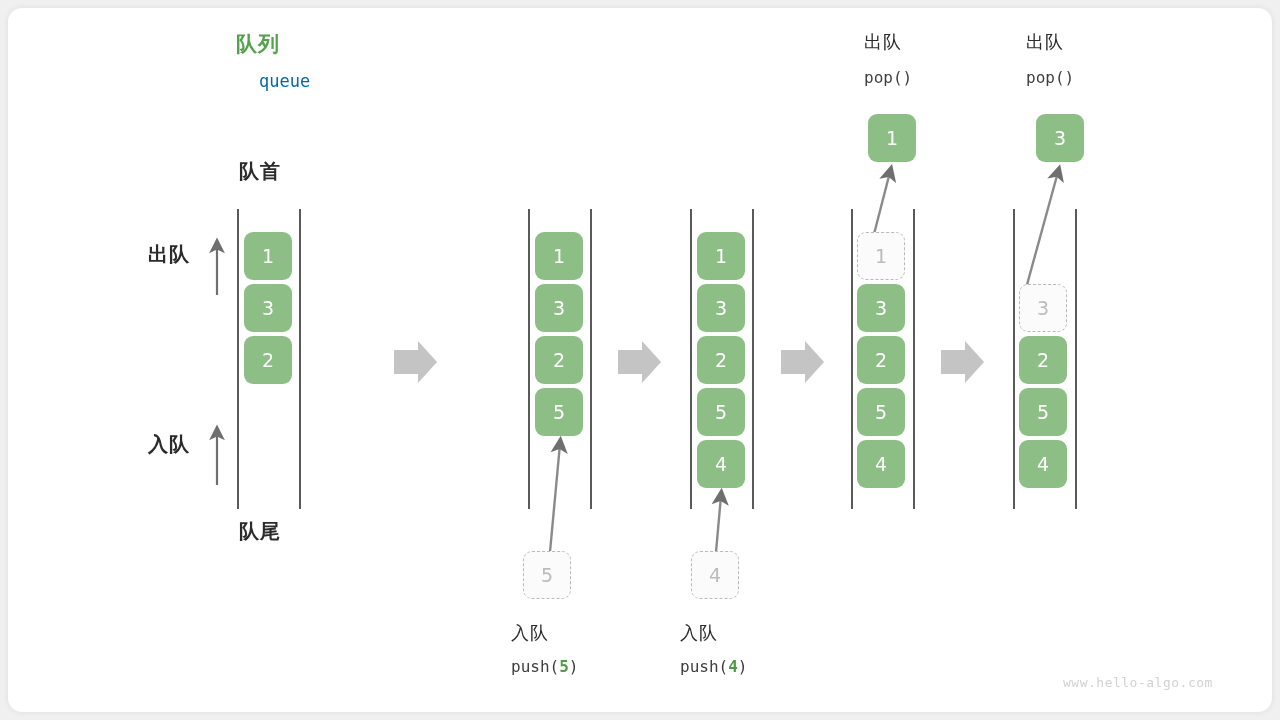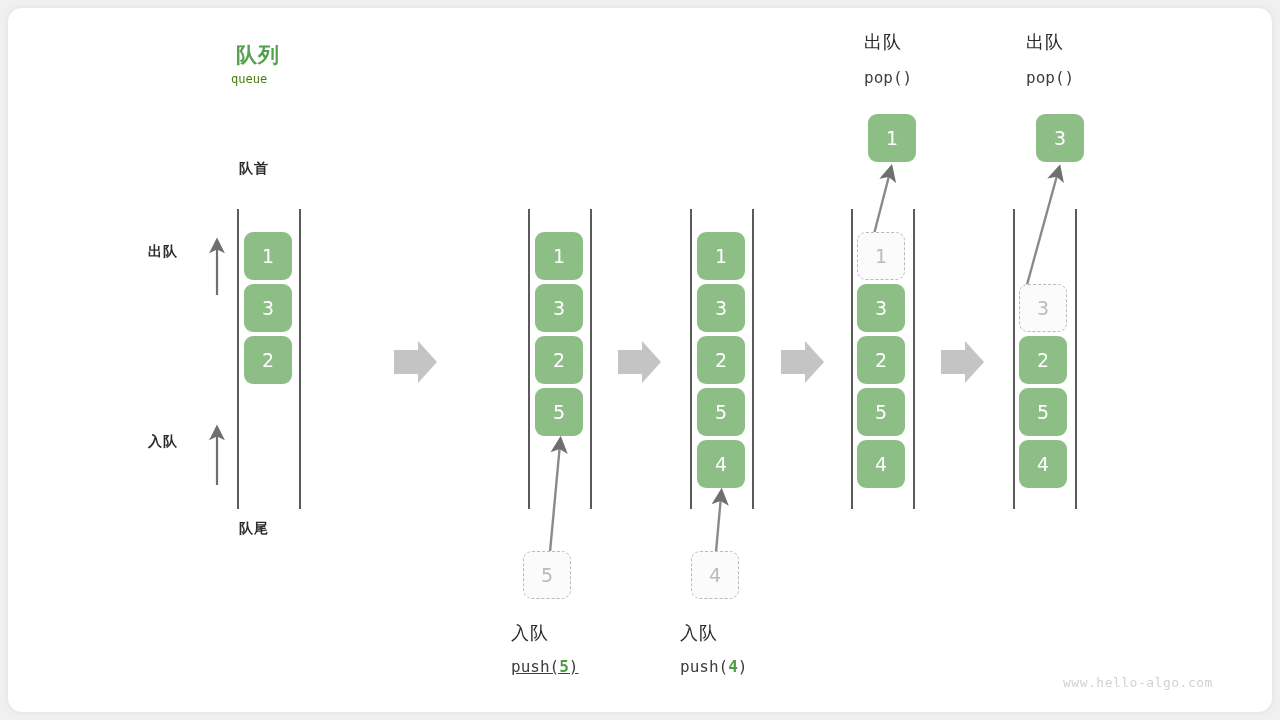--- a/index.html
+++ b/index.html
@@ -45,25 +45,26 @@
     line-height: 1.0;
   }
   .title-cn {
     font-size: 21px;
     font-weight: bold;
     color: #54a14c;
     letter-spacing: 1px;
   }
   .title-en {
     font-family: "DejaVu Sans Mono", "Liberation Mono", monospace;
-    font-size: 12px;
-    color: #4d7c0f;
+    font-size: 17px;
+    color: #0369a1;
+    margin-left: 28px;
   }
   .label-cn {
-    font-size: 14px;
+    font-size: 20px;
     font-weight: bold;
     color: #2b2b2b;
     letter-spacing: 1px;
   }
   .op-cn {
     font-size: 18px;
     color: #2b2b2b;
     letter-spacing: 1px;
   }
   .op-code {
@@ -153,21 +154,21 @@
 
     <g stroke="#8a8a8a" stroke-width="2.4" fill="none">
       <line x1="873" y1="238" x2="890" y2="172" marker-end="url(#arrThin)"></line>
     </g>
 
     <g stroke="#8a8a8a" stroke-width="2.4" fill="none">
       <line x1="1025" y1="292" x2="1058" y2="172" marker-end="url(#arrThin)"></line>
     </g>
   </svg>
 
-  <div class="t title-cn" style="left:236px; top:45px;">队列</div>
+  <div class="t title-cn" style="left:236px; top:34px;">队列</div>
   <div class="t title-en" style="left:231px; top:73px;">queue</div>
 
   <div class="t label-cn" style="left:239px; top:161px;">队首</div>
   <div class="t label-cn" style="left:239px; top:521px;">队尾</div>
 
   <div class="t label-cn" style="left:148px; top:244px;">出队</div>
   <div class="t label-cn" style="left:148px; top:434px;">入队</div>
 
   <div>
     <div class="rail" style="left:237px; top:209px; height:300px;"></div>
@@ -179,21 +180,21 @@
 
   <div>
     <div class="rail" style="left:528px; top:209px; height:300px;"></div>
     <div class="rail" style="left:590px; top:209px; height:300px;"></div>
     <div class="cell" style="left:535px; top:232px;">1</div>
     <div class="cell" style="left:535px; top:284px;">3</div>
     <div class="cell" style="left:535px; top:336px;">2</div>
     <div class="cell" style="left:535px; top:388px;">5</div>
     <div class="cell ghost" style="left:523px; top:551px;">5</div>
     <div class="t op-cn" style="left:511px; top:624px;">入队</div>
-    <div class="t op-code" style="left:511px; top:659px;text-decoration:underline;"><span>push(</span><span class="num">5</span><span>)</span></div>
+    <div class="t op-code" style="left:511px; top:659px;"><span>push(</span><span class="num">5</span><span>)</span></div>
   </div>
 
   <div>
     <div class="rail" style="left:690px; top:209px; height:300px;"></div>
     <div class="rail" style="left:752px; top:209px; height:300px;"></div>
     <div class="cell" style="left:697px; top:232px;">1</div>
     <div class="cell" style="left:697px; top:284px;">3</div>
     <div class="cell" style="left:697px; top:336px;">2</div>
     <div class="cell" style="left:697px; top:388px;">5</div>
     <div class="cell" style="left:697px; top:440px;">4</div>

